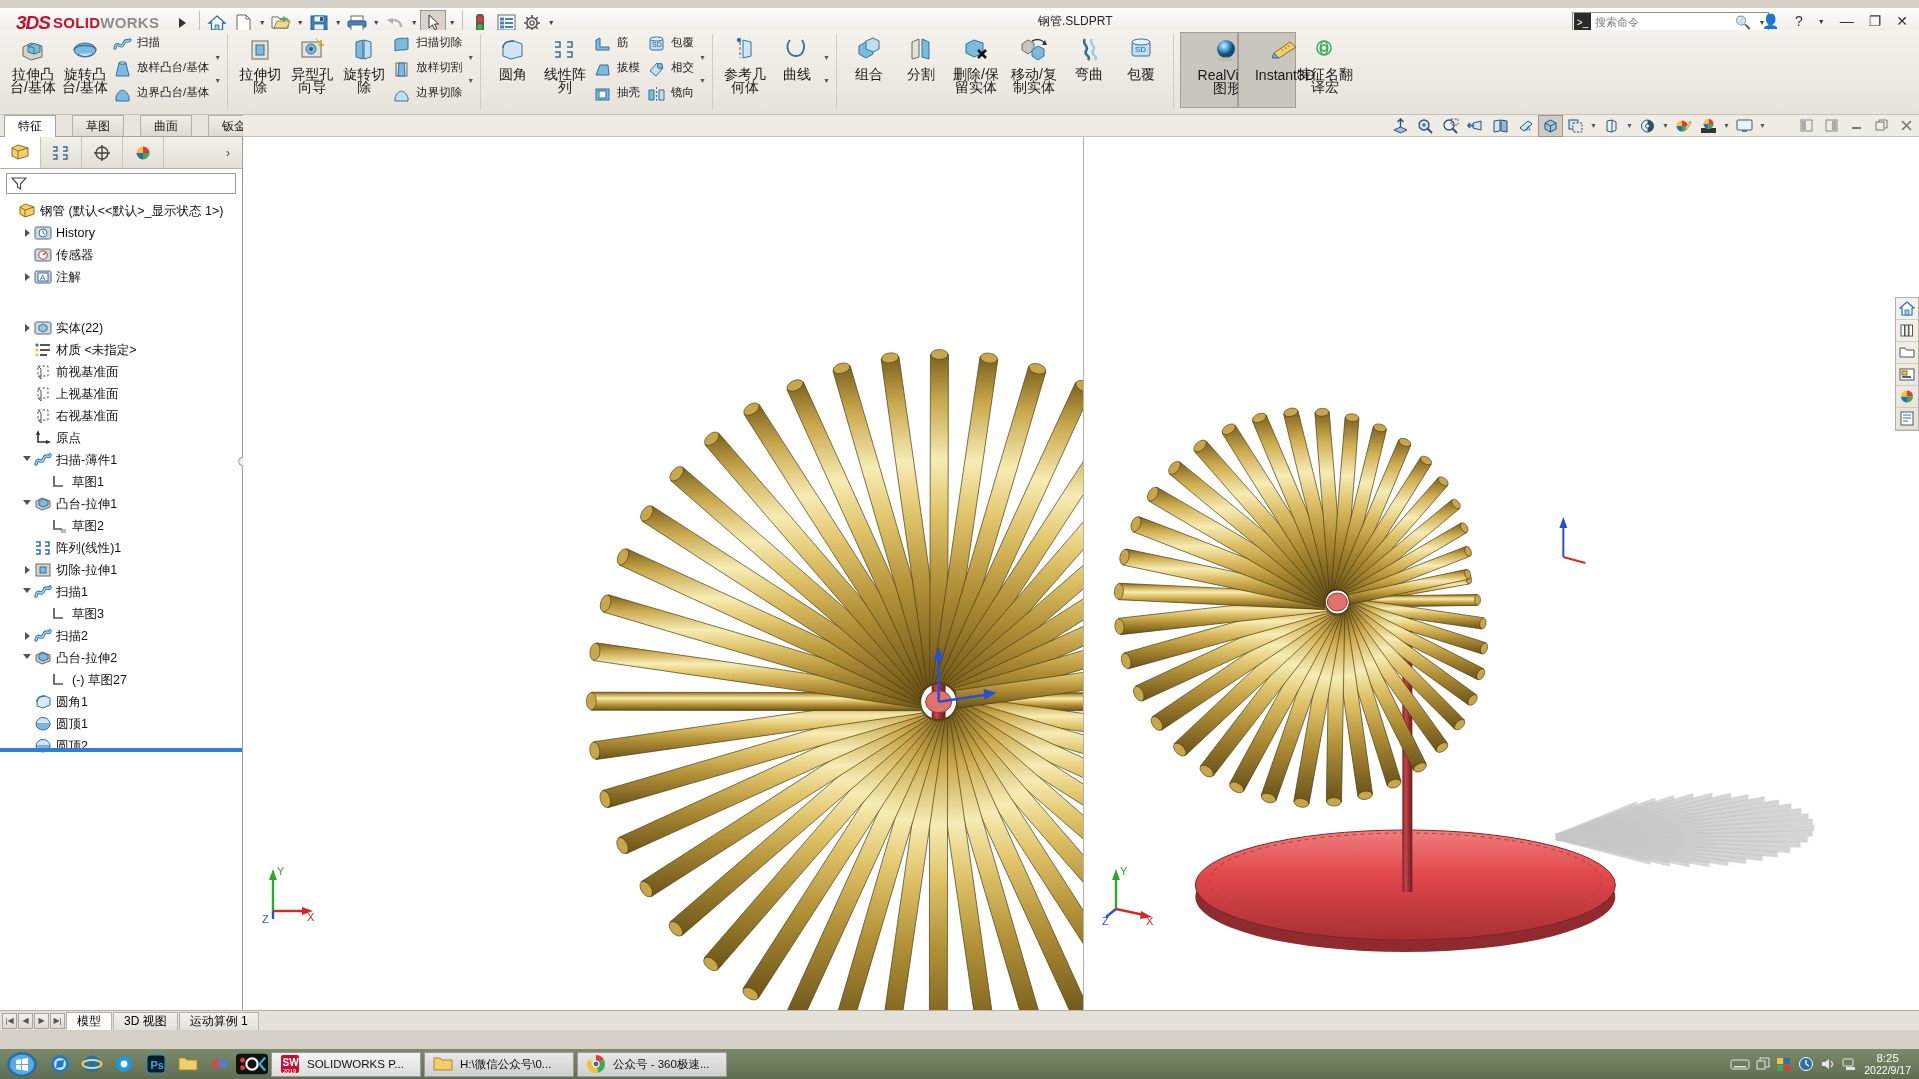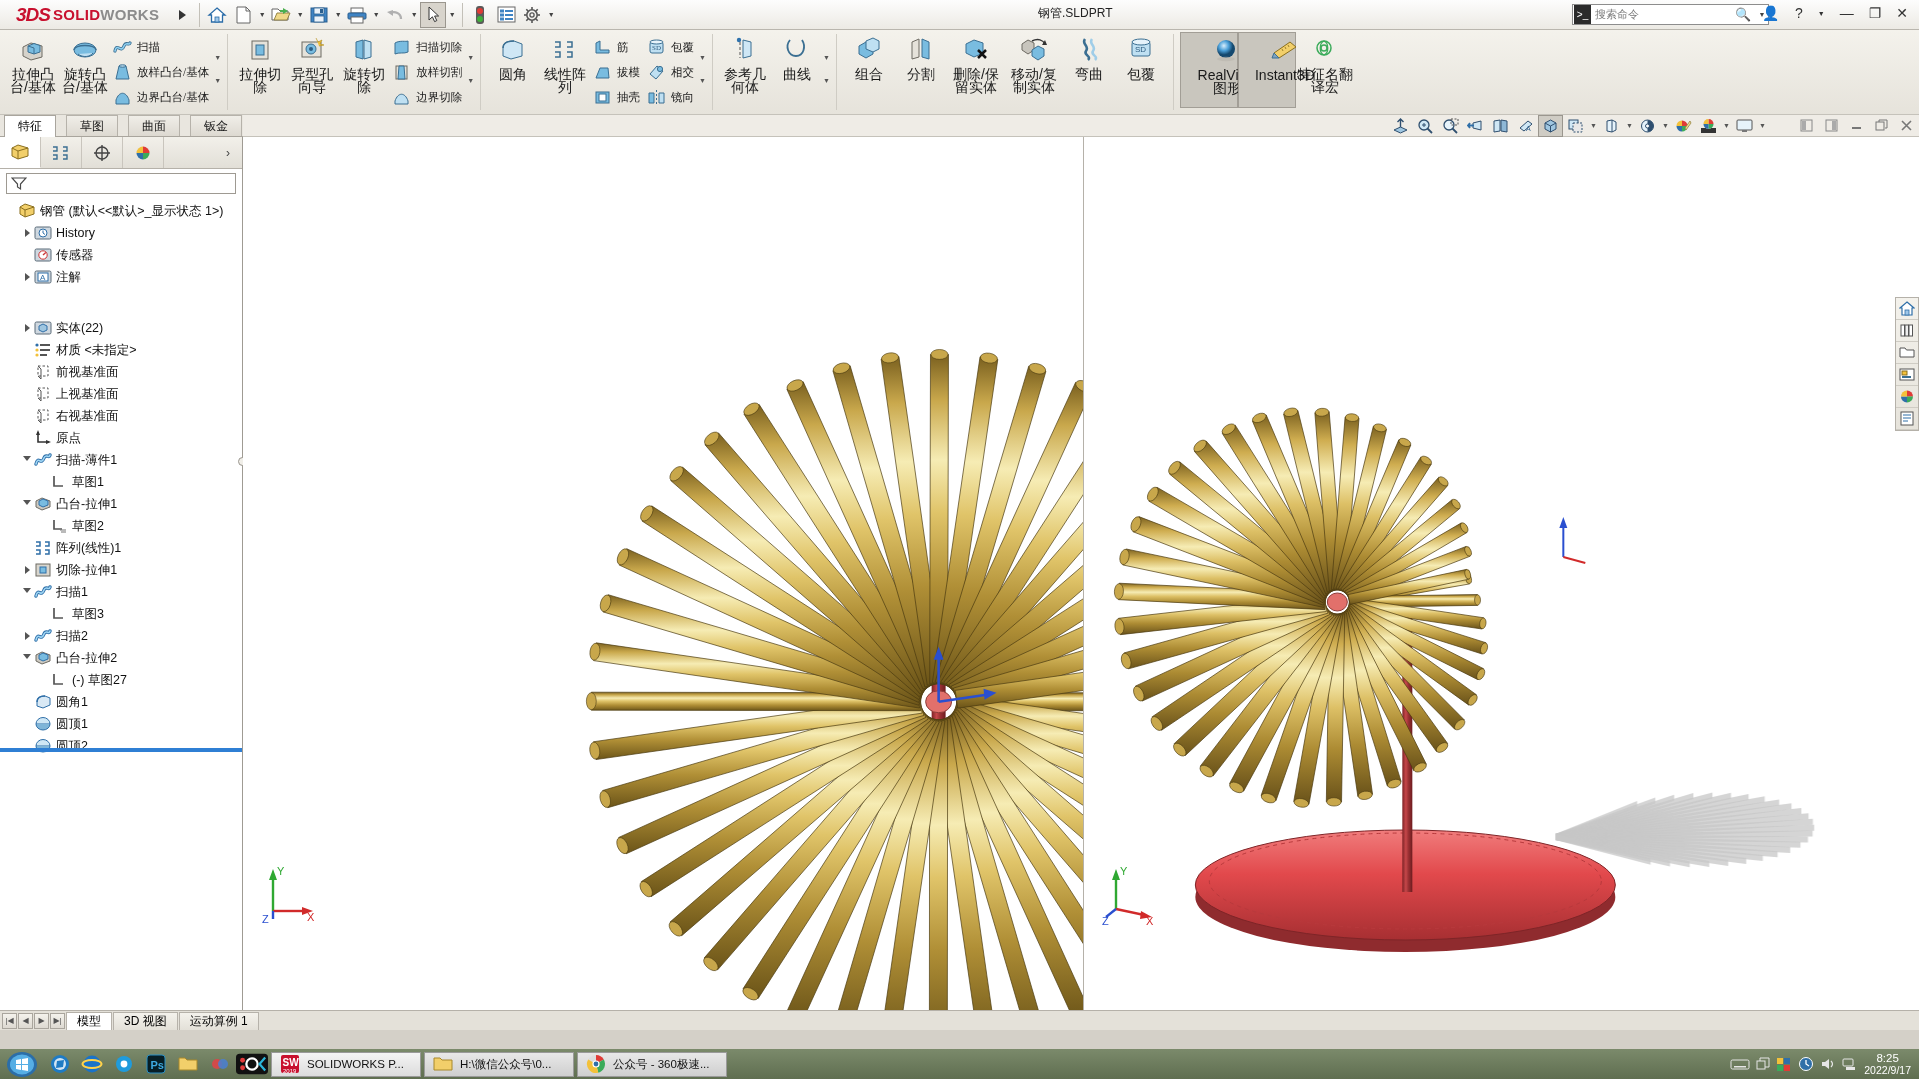--- a/index.html
+++ b/index.html
@@ -8,21 +8,21 @@
     width: 1919px; height: 1079px;
     overflow: hidden;
     font-family: "Liberation Sans", "DejaVu Sans", sans-serif;
     font-size: 12px;
     background: #d4d0c8;
   }
   #app { position: relative; width: 1919px; height: 1079px; }
 
   
   .titlebar {
-    position: absolute; left:0; top:0; width:1919px; height:30px;
+    position: absolute; left:0; top:8px; width:1919px; height:30px;
     background: linear-gradient(#fdfdfd,#eceae4);
     border-bottom: 1px solid #b9b6ae;
     display:flex; align-items:center;
   }
   .sw-logo { display:flex; align-items:center; padding:0 10px 0 16px; height:30px;}
   .sw-logo .ds { color:#c8102e; font-weight:bold; font-style:italic; font-size:19px; letter-spacing:-1px;}
   .sw-logo .sol { color:#c8102e; font-weight:bold; font-size:15px; letter-spacing:.3px; margin-left:3px;}
   .sw-logo .works { color:#8c8c8c; font-weight:bold; font-size:15px; letter-spacing:.3px;}
   .tb-sep { width:1px; height:24px; background:#c3c0b8; margin:0 4px; }
   .tb-btn {
@@ -52,41 +52,41 @@
   }
   .rgroup { display:flex; align-items:flex-start; padding:2px 3px; }
   .rsep { width:1px; background:#cfccc4; margin:4px 3px; }
   .big-btn {
     width:52px; display:flex; flex-direction:column; align-items:center; padding-top:4px;
     cursor:default;
   }
   .big-btn .lbl { font-size:14px; color:#1a1a1a; text-align:center; line-height:13px; margin-top:2px;}
   .big-btn.wide { width:58px; }
   .stack { display:flex; flex-direction:column; justify-content:flex-start; padding-top:3px;}
-  .sm-btn { display:flex; align-items:center; height:25px; padding:0 5px 0 2px; cursor:default;font-family:Liberation Serif, serif;}
+  .sm-btn { display:flex; align-items:flex-start; height:25px; padding:0 5px 0 2px; cursor:default;}
   .sm-btn .lbl { font-size:11.5px; color:#1a1a1a; margin-left:5px; white-space:nowrap;}
   .rcaret-col { display:flex; flex-direction:column; justify-content:space-around; height:60px; padding-top:14px;}
   .rcaret-col div{ font-size:7px; color:#555;}
   .toggle-btn { background:#c9c6be; border:1px solid #a29e96;padding-left:36px; }
 
   
   .ic { display:inline-block; position:relative; }
   .ic-32 { width:30px; height:30px; }
   .ic-20 { width:19px; height:19px; }
 
   
   .rtabs {
     position:absolute; left:0; top:115px; width:1919px; height:22px;
     background:#e9e6df; border-bottom:1px solid #a9a59d;
     display:flex; align-items:flex-end; padding-left:4px;
   }
   .rtab {
     height:21px; padding:0 13px; display:flex; align-items:center;
     font-size:12px; color:#1a1a1a; border:1px solid #b6b2aa; border-bottom:none;
-    background:linear-gradient(#f0eee8,#ddd9d1); margin-right:10px; cursor:default;text-align:center;
+    background:linear-gradient(#f0eee8,#ddd9d1); margin-right:16px; cursor:default;text-align:center;
   }
   .rtab.active { background:#fff; border-color:#a9a59d; color:#000; position:relative; top:1px; height:22px;}
 
   
   .leftpanel {
     position:absolute; left:0; top:137px; width:243px; height:873px;
     background:#fff; border-right:1px solid #9f9b93;
   }
   .lp-tabs {
     height:32px; background:linear-gradient(#f2f0ea,#e2dfd7); display:flex; align-items:stretch;

